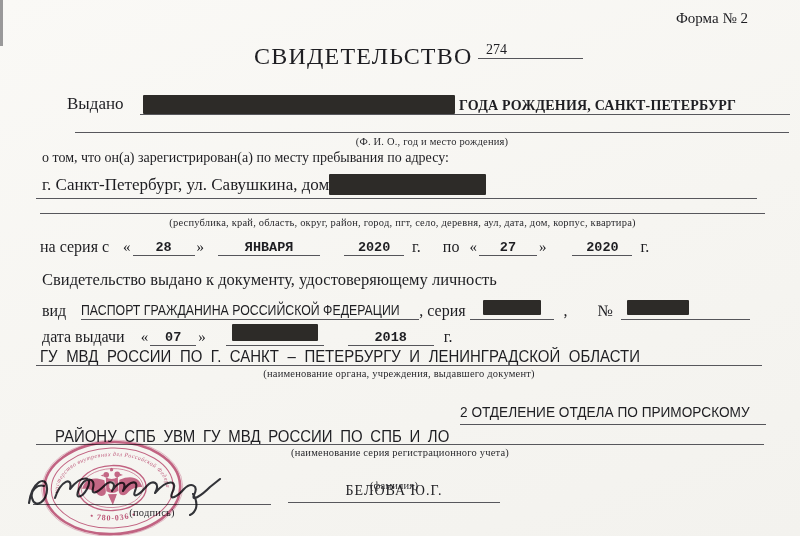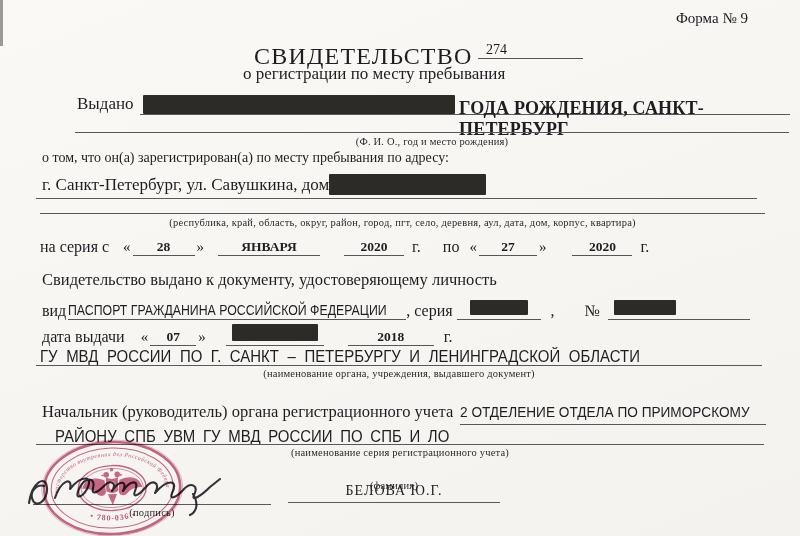--- a/index.html
+++ b/index.html
@@ -11,29 +11,29 @@
   .abs{position:absolute;}
   .hline{position:absolute;height:1px;background:#57575c;}
   .cap{position:absolute;font-size:10.5px;color:#2a2a2e;text-align:center;letter-spacing:.2px;}
   .u{border-bottom:1px solid #55555a;}
   .cell{display:inline-block;text-align:center;}
   .redact{position:absolute;background:#2d2b28;border-radius:1px;}
   .redact-in{display:inline-block;background:#2d2b28;vertical-align:baseline;border-radius:1px;}
   .cond{font-family:"Liberation Sans","DejaVu Sans",sans-serif;display:inline-block;transform:scaleX(.88);transform-origin:0 60%;white-space:nowrap;}
   .row{position:absolute;display:flex;align-items:flex-end;white-space:nowrap;}
   .q{font-size:15px;padding:0 2px;}
-  .val{font-weight:bold;font-size:13.5px;padding-bottom:2px;}
+  .val{font-weight:bold;font-size:13.5px;padding-bottom:2px;font-family:Liberation Mono, monospace;}
   #form-label{left:676px;top:10px;font-size:15px;}
   #title{left:254px;top:43px;font-size:24px;letter-spacing:1.2px;}
   #cert-num{left:478px;top:42px;width:97px;font-size:14px;padding-left:8px;border-bottom:1px solid #55555a;}
   #subtitle{left:243px;top:64px;font-size:17px;}
-  #issued-label{left:77px;top:94px;font-size:17px;}
+  #issued-label{left:67px;top:94px;font-size:17px;}
   #issued-line{left:140px;top:114px;width:650px;}
   #redact-name{left:143px;top:95px;width:312px;height:19px;}
-  #issued-value{left:459px;top:98px;font-size:18px;font-weight:bold;letter-spacing:.2px;}
+  #issued-value{left:459px;top:98px;font-size:14px;font-weight:bold;letter-spacing:.2px;}
   #fio-line{left:75px;top:132px;width:714px;}
   #fio-cap{left:75px;top:136px;width:714px;}
   #intro{left:42px;top:150px;font-size:14px;}
   #address{left:42px;top:175px;font-size:17px;}
   #redact-house{left:329px;top:174px;width:157px;height:21px;}
   #addr-line1{left:36px;top:198px;width:721px;}
   #addr-line2{left:40px;top:213px;width:725px;}
   #addr-cap{left:40px;top:217px;width:725px;}
   #period-row{left:40px;top:234px;height:22px;font-size:16px;}
   #doc-intro{left:42px;top:270px;font-size:16.5px;}
@@ -60,25 +60,24 @@
   #scan-artifact{left:0;top:0;width:3px;height:46px;background:#4b4b4e;opacity:.55;}
   .sp{display:inline-block;}
 </style>
 </head>
 <body>
 
 <div class="page">
 
   <div class="abs" id="scan-artifact"></div>
 
-  <div class="abs" id="form-label">Форма № 9</div>
+  <div class="abs" id="form-label">Форма № 2</div>
 
   <div class="abs" id="title">СВИДЕТЕЛЬСТВО</div>
   <div class="abs" id="cert-num"><span>274</span></div>
-  <div class="abs" id="subtitle">о регистрации по месту пребывания</div>
 
   <div class="abs" id="issued-label">Выдано</div>
   <div class="hline" id="issued-line"></div>
   <div class="redact" id="redact-name"></div>
   <div class="abs" id="issued-value">ГОДА РОЖДЕНИЯ, САНКТ-ПЕТЕРБУРГ</div>
 
   <div class="hline" id="fio-line"></div>
   <div class="cap" id="fio-cap">(Ф. И. О., год и место рождения)</div>
 
   <div class="abs" id="intro">о том, что он(а) зарегистрирован(а) по месту пребывания по адресу:</div>
@@ -101,21 +100,21 @@
     <span class="cell u" style="width:58px"><span class="val">27</span></span>
     <span class="q">»</span>
     <span class="cell u" style="width:60px;margin-left:24px"><span class="val">2020</span></span>
     <span class="sp" style="margin-left:8px">г.</span>
   </div>
 
   <div class="abs" id="doc-intro">Свидетельство выдано к документу, удостоверяющему личность</div>
 
   <div class="row" id="kind-row">
     <span class="sp">вид</span>
-    <span class="cell u" style="width:338px;margin-left:2px"><span class="cond" style="font-size:14px">ПАСПОРТ ГРАЖДАНИНА РОССИЙСКОЙ ФЕДЕРАЦИИ</span></span>
+    <span class="cell u" style="width:338px;margin-left:15px"><span class="cond" style="font-size:14px">ПАСПОРТ ГРАЖДАНИНА РОССИЙСКОЙ ФЕДЕРАЦИИ</span></span>
     <span class="sp">, серия</span>
     <span class="cell u" style="width:84px;margin-left:4px"><span class="redact-in" style="width:58px;height:15px"></span></span>
     <span class="sp" style="margin:0 14px 0 10px">,</span>
     <span class="sp" style="margin-left:16px">№</span>
     <span class="cell u" style="flex:1;margin-left:8px;text-align:left"><span class="redact-in" style="width:62px;height:15px;margin-left:6px"></span></span>
   </div>
 
   <div class="row" id="date-row">
     <span class="sp">дата выдачи</span>
     <span class="q" style="margin-left:14px">«</span>
@@ -123,21 +122,20 @@
     <span class="q">»</span>
     <span class="cell u" style="width:98px;margin-left:18px"><span class="redact-in" style="width:86px;height:17px"></span></span>
     <span class="cell u" style="width:86px;margin-left:24px"><span class="val">2018</span></span>
     <span class="sp" style="margin-left:10px">г.</span>
   </div>
 
   <div class="abs" id="issuer"><span class="cond">ГУ  МВД  РОССИИ  ПО  Г. САНКТ – ПЕТЕРБУРГУ  И  ЛЕНИНГРАДСКОЙ  ОБЛАСТИ</span></div>
   <div class="hline" id="issuer-line"></div>
   <div class="cap" id="issuer-cap">(наименование органа, учреждения, выдавшего документ)</div>
 
-  <div class="abs" id="authority-label">Начальник (руководитель) органа регистрационного учета</div>
   <div class="abs" id="authority-cell"><span class="cond">2 ОТДЕЛЕНИЕ ОТДЕЛА  ПО ПРИМОРСКОМУ</span></div>
   <div class="abs" id="authority-line2"><span class="cond">РАЙОНУ СПБ УВМ  ГУ  МВД РОССИИ  ПО СПБ  И  ЛО</span></div>
   <div class="hline" id="auth-underline"></div>
   <div class="cap" id="auth-cap">(наименование серия регистрационного учета)</div>
 
   <div class="hline" id="sign-line"></div>
   <div class="cap" id="sign-cap">(подпись)</div>
 
   <div class="abs" id="surname">БЕЛОВА  Ю.Г.</div>
   <div class="hline" id="surname-line"></div>

